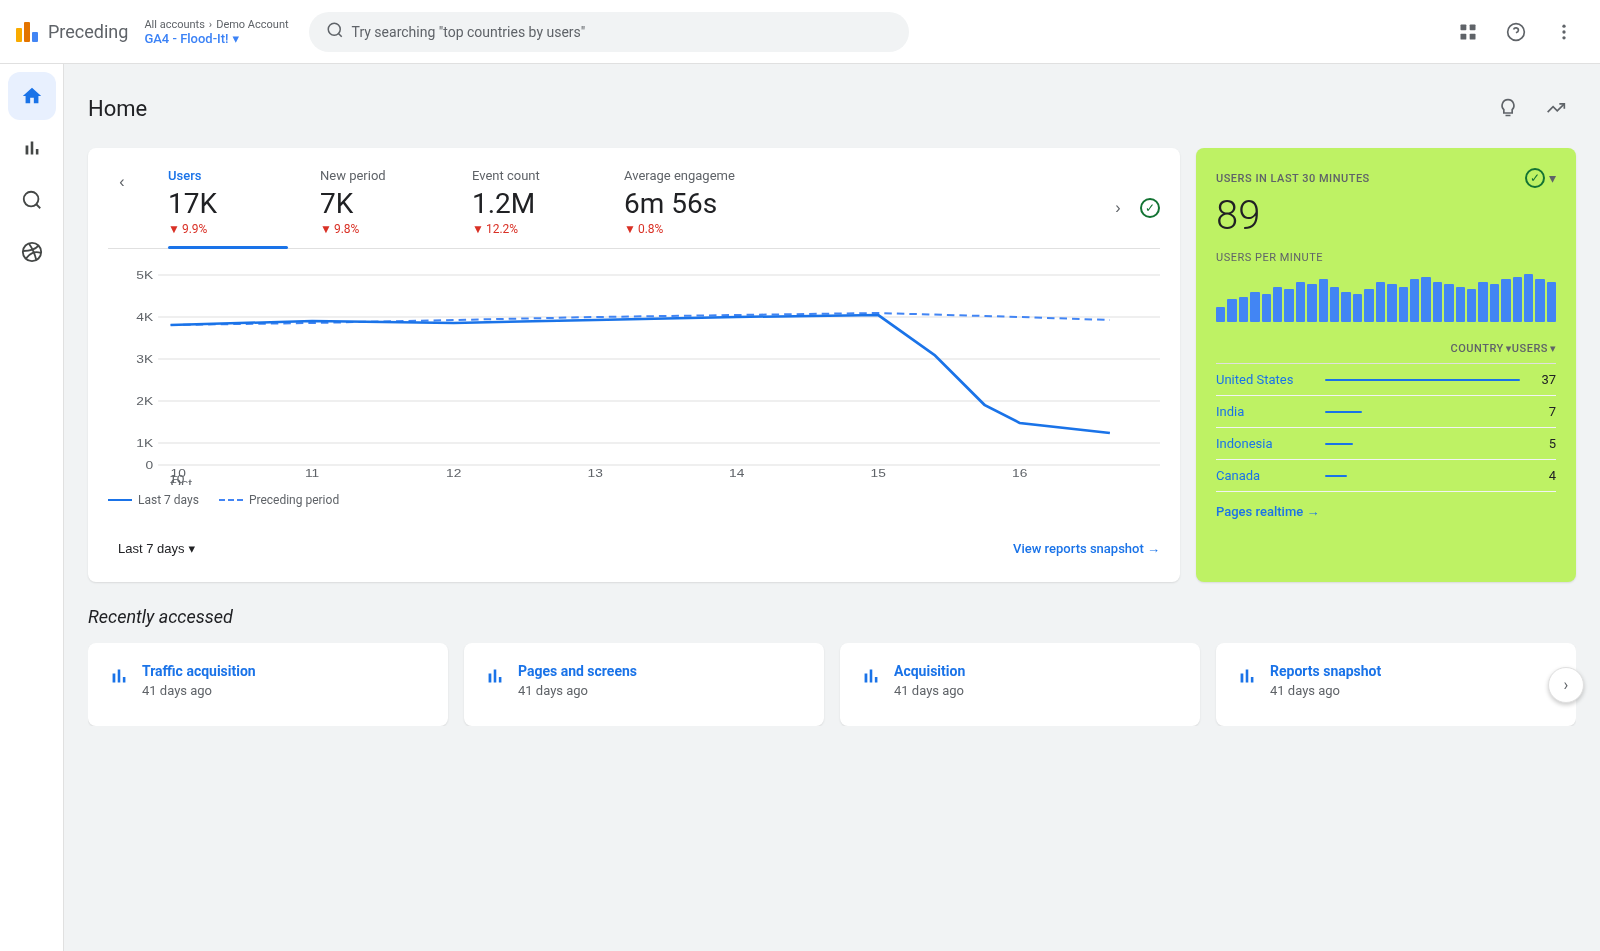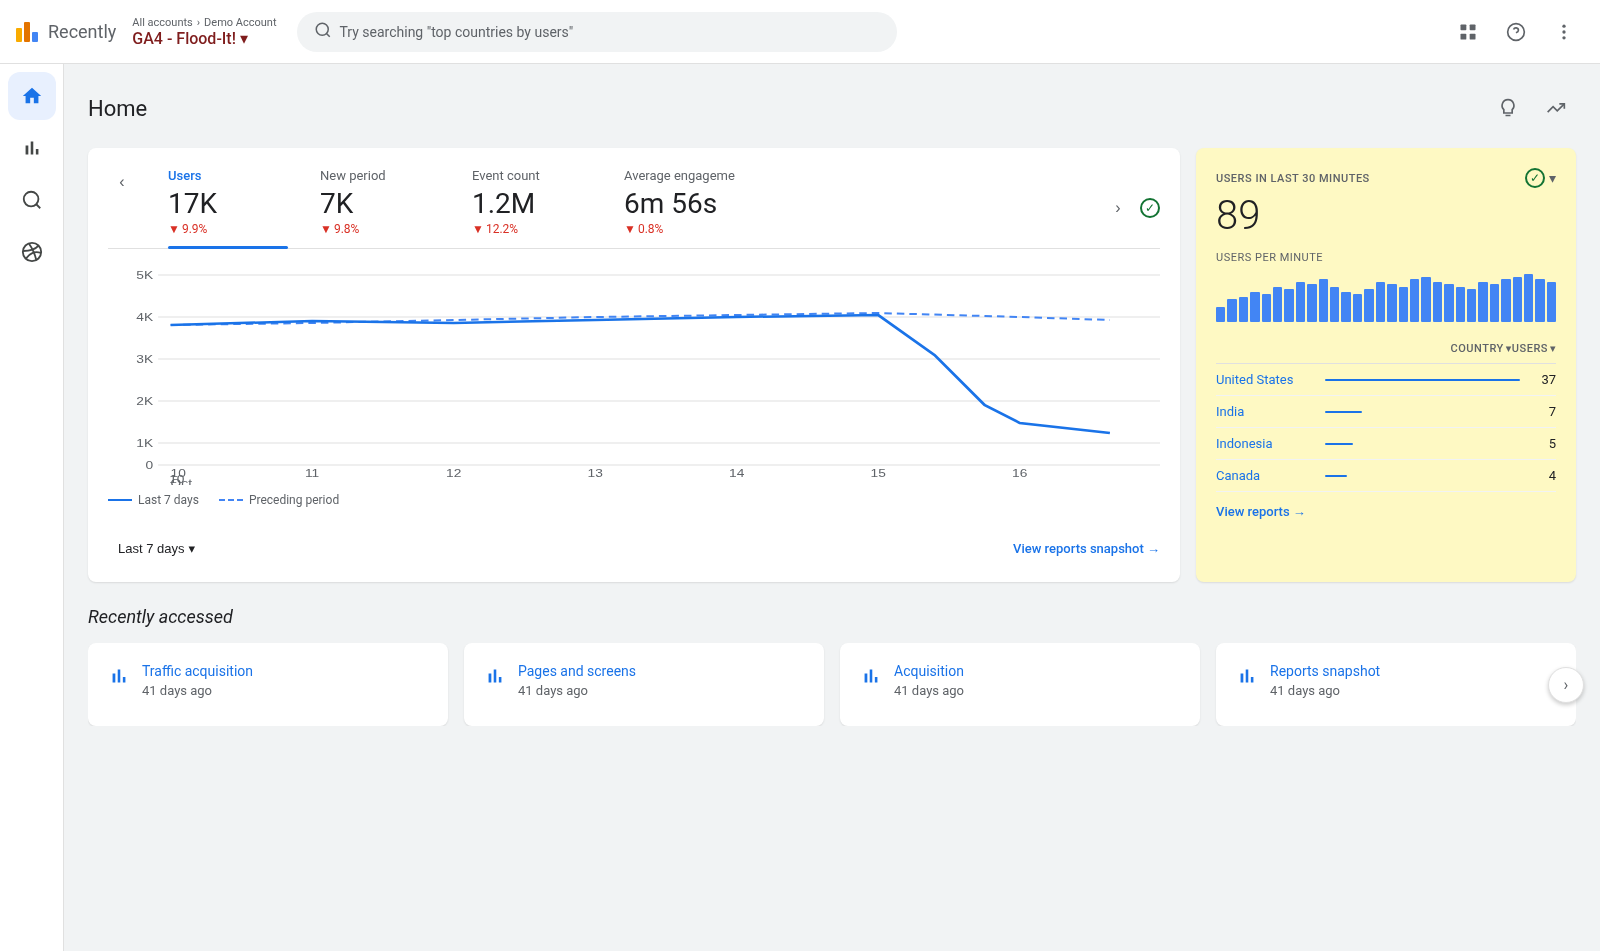--- a/index.html
+++ b/index.html
@@ -13,21 +13,21 @@
     }
     .nav-logo { display: flex; align-items: center; gap: 10px; margin-right: 16px; }
     .logo-bars { display: flex; gap: 2px; align-items: flex-end; }
     .logo-bar { width: 6px; border-radius: 1px; }
     .logo-bar-1 { height: 14px; background: #f9ab00; }
     .logo-bar-2 { height: 20px; background: #e37400; }
     .logo-bar-3 { height: 10px; background: #4285f4; }
     .nav-app-name { font-size: 18px; font-weight: 400; color: #5f6368; }
     .nav-account { display: flex; flex-direction: column; margin-right: 20px; }
     .nav-account-breadcrumb { font-size: 11px; color: #5f6368; display: flex; align-items: center; gap: 4px; }
-    .nav-account-name { font-size: 16px; font-weight: 500; color: #7f1d1d; display: flex; align-items: center; gap: 4px; cursor: pointer; }
+    .nav-account-name { font-size: 13px; font-weight: 500; color: #3b82f6; display: flex; align-items: center; gap: 4px; cursor: pointer; }
     .search-bar {
       flex: 1; max-width: 600px; display: flex; align-items: center;
       background: #f1f3f4; border-radius: 24px; padding: 8px 16px; gap: 8px;
       border: 1px solid transparent; cursor: text;
     }
     .search-icon-svg { color: #5f6368; font-size: 16px; }
     .search-placeholder { color: #5f6368; font-size: 14px; }
     .nav-right { display: flex; align-items: center; gap: 8px; margin-left: auto; }
     .nav-icon-btn {
       width: 40px; height: 40px; border-radius: 50%; border: none; background: transparent;
@@ -91,21 +91,21 @@
     .card-footer { display: flex; align-items: center; justify-content: space-between; margin-top: 16px; padding-top: 12px; border-top: 0; }
     .date-range-btn {
       display: flex; align-items: center; gap: 4px; font-size: 13px;
       color: #202124; cursor: pointer; padding: 6px 10px; border-radius: 4px;
       border: none; background: transparent;
     }
     .view-link { color: #1a73e8; font-size: 13px; font-weight: 500; cursor: pointer; display: flex; align-items: center; gap: 4px; text-decoration: none; }
 
     
     .realtime-card {
-      width: 380px; background: #fef9c3; border-radius: 8px; padding: 20px;
+      width: 380px; background: #bef264; border-radius: 8px; padding: 20px;
       box-shadow: 0 1px 2px rgba(0,0,0,0.1);
     }
     .realtime-header { display: flex; align-items: center; justify-content: space-between; margin-bottom: 4px; }
     .realtime-title { font-size: 11px; font-weight: 500; color: #5f6368; letter-spacing: 0.5px; text-transform: uppercase; }
     .realtime-count { font-size: 40px; font-weight: 300; color: #202124; margin-bottom: 12px; }
     .realtime-subtitle { font-size: 11px; color: #5f6368; text-transform: uppercase; letter-spacing: 0.5px; margin-bottom: 8px; }
 
     
     .bar-chart { display: flex; align-items: flex-end; gap: 2px; height: 50px; margin-bottom: 16px; }
     .bar { background: #4285f4; border-radius: 1px; min-width: 6px; }
@@ -123,21 +123,21 @@
     
     .recently-section { margin-top: 8px; }
     .section-title { font-size: 18px; font-weight: 400; margin-bottom: 16px; font-style: italic; }
     .recently-cards { display: flex; gap: 16px; overflow: hidden; position: relative; }
     .recent-card {
       flex: 0 0 calc(25% - 12px); background: #fff; border-radius: 8px; padding: 20px;
       box-shadow: 0 1px 2px rgba(0,0,0,0.1); min-width: 0;
     }
     .recent-card-header { display: flex; align-items: flex-start; gap: 12px; margin-bottom: 8px; }
     .recent-card-icon { color: #1a73e8; font-size: 20px; margin-top: 2px; }
-    .recent-card-title { color: #1a73e8; font-size: 14px; font-weight: 400; cursor: pointer; }
+    .recent-card-title { color: #1a73e8; font-size: 14px; font-weight: 700; cursor: pointer; }
     .recent-card-date { font-size: 13px; color: #5f6368; margin-top: 4px; }
 
     .scroll-arrow {
       position: absolute; right: -8px; top: 50%; transform: translateY(-50%);
       width: 36px; height: 36px; border-radius: 50%; background: #fff;
       border: 1px solid #e0e0e0; display: flex; align-items: center; justify-content: center;
       cursor: pointer; box-shadow: 0 2px 4px rgba(0,0,0,0.2); color: #5f6368; font-size: 16px;
       z-index: 10;
     }
 
@@ -152,21 +152,21 @@
 </head>
 <body>
 
 <nav class="top-nav">
   <div class="nav-logo">
     <div class="logo-bars">
       <div class="logo-bar logo-bar-1"></div>
       <div class="logo-bar logo-bar-2"></div>
       <div class="logo-bar logo-bar-3"></div>
     </div>
-    <span class="nav-app-name">Recently</span>
+    <span class="nav-app-name">Preceding</span>
   </div>
 
   <div class="nav-account">
     <div class="nav-account-breadcrumb">
       <span>All accounts</span>
       <span>›</span>
       <span>Demo Account</span>
     </div>
     <div class="nav-account-name">
       <span>GA4 - Flood-It!</span>
@@ -449,21 +449,21 @@
       <div class="country-bar-wrap">
         <div class="country-bar" style="width: 11%"></div>
       </div>
       <span class="country-count">4</span>
     </div>
           </div>
       </div>
 
       <div style="margin-top: 12px; text-align: right;">
         <a class="view-link">
-          <span>View reports →</span>
+          <span>Pages realtime →</span>
         </a>
       </div>
     </div>
 
   </div>
 
   <div class="recently-section">
     <h2 class="section-title">Recently accessed</h2>
     <div style="position: relative;">
       <div class="recently-cards" id="recent-cards-container">

